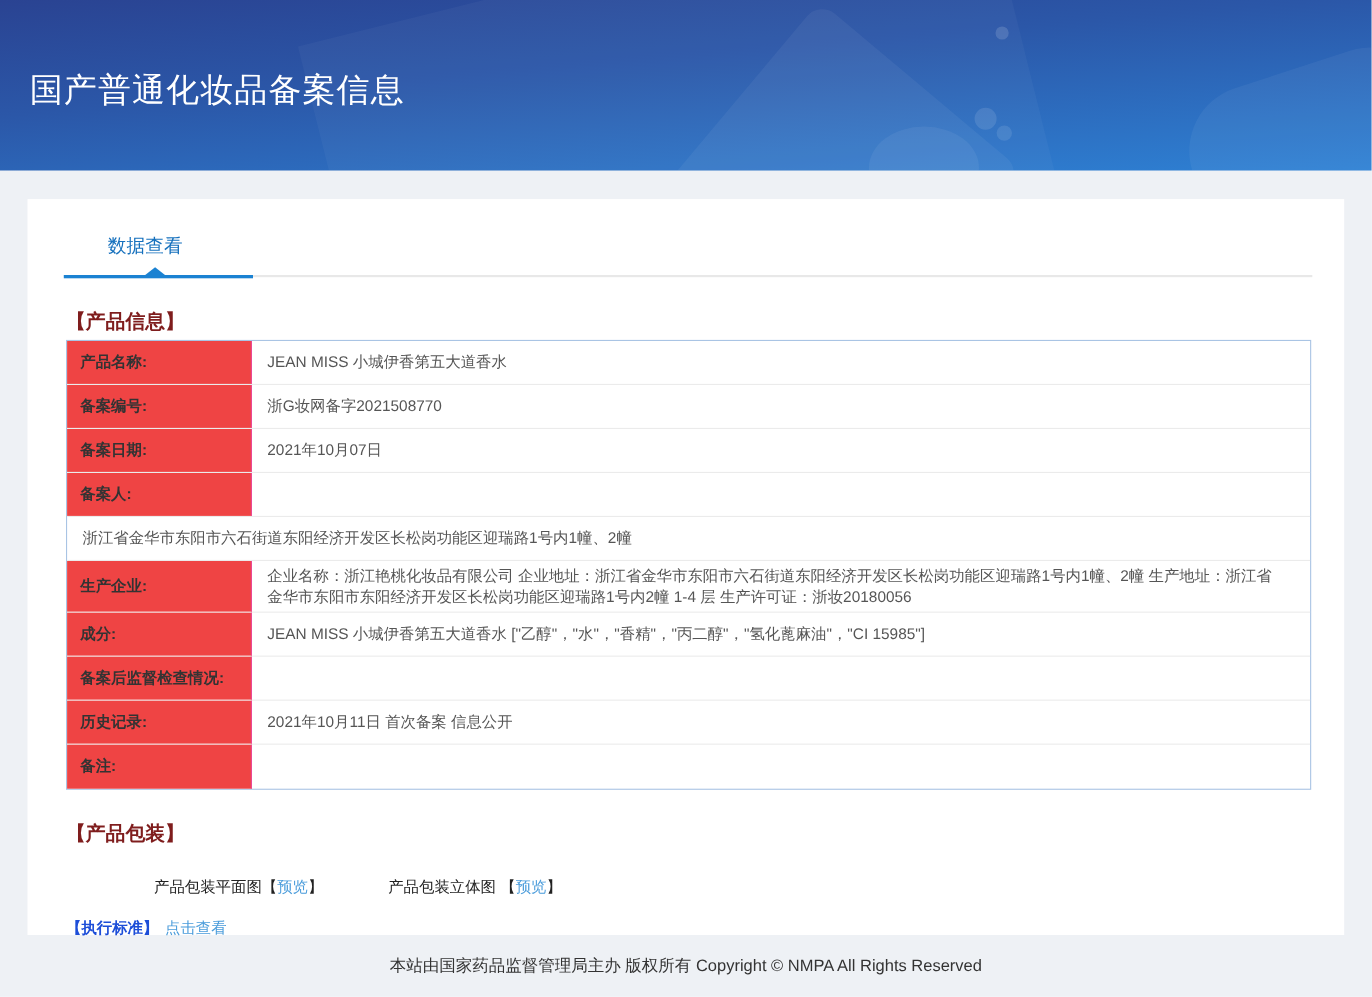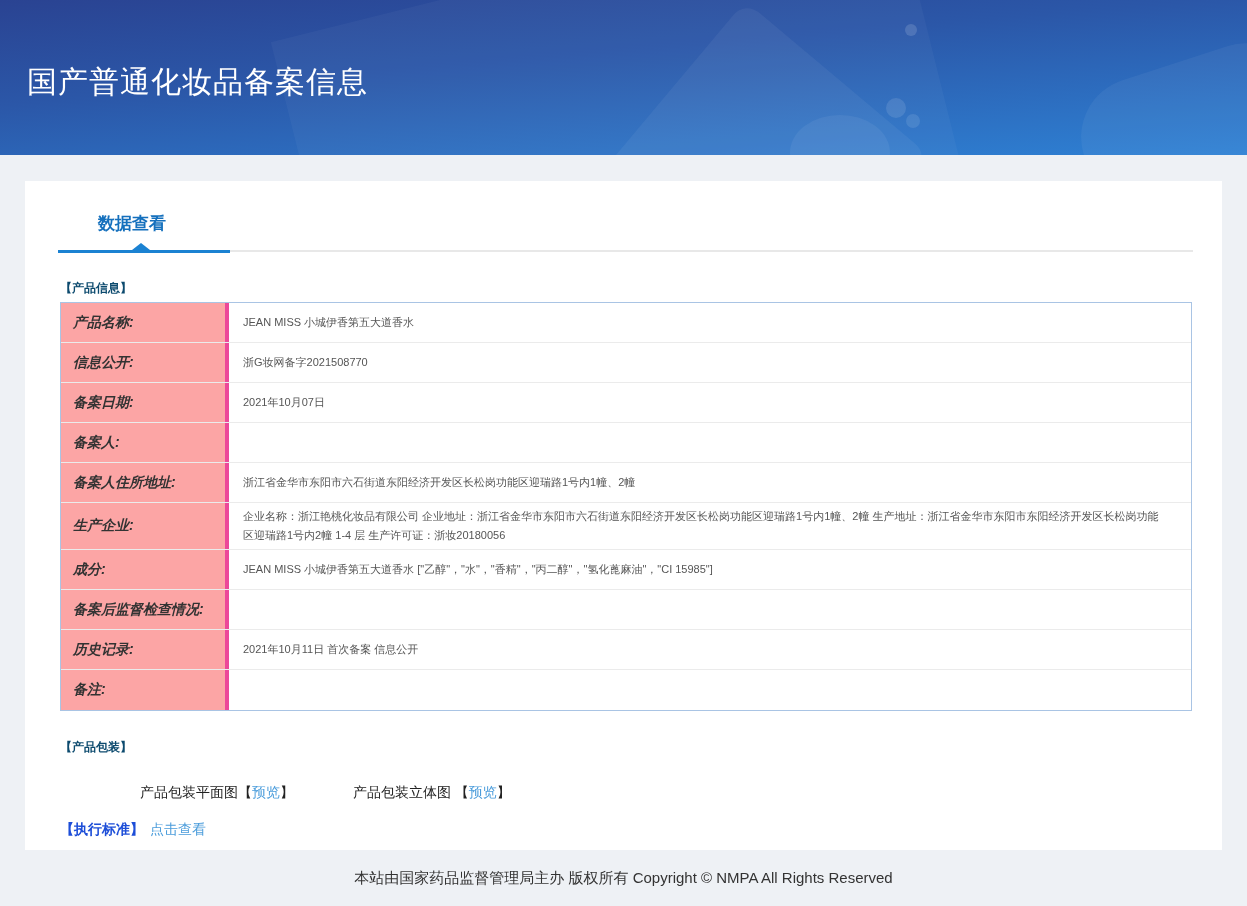--- a/index.html
+++ b/index.html
@@ -46,21 +46,21 @@
   
   .card {
     margin: 26px 25px 0 25px;
     height: 669px;
     background: #ffffff;
     padding-top: 31px;
   }
 
   
   .tab { margin-left: 73px; display: inline-block; cursor: pointer; }
-  .tab-label { color: #1570bd; font-size: 17px; font-weight: bold; }
+  .tab-label { color: #1570bd; font-size: 17px; font-weight: normal; }
   .tab-rule {
     position: relative;
     margin: 15px 29px 0 33px;
     border-bottom: 2px solid #e8e8e8;
     height: 2px;
   }
   .tab-active-bar {
     position: absolute;
     left: 0; top: 0;
     width: 172px; height: 3px;
@@ -71,45 +71,45 @@
     left: 74px; top: -7px;
     width: 0; height: 0;
     border-left: 9px solid transparent;
     border-right: 9px solid transparent;
     border-bottom: 7px solid #1b82d2;
   }
 
   
   .section-title {
     margin: 28px 0 5px 35px;
-    font-size: 12px;
+    font-size: 18px;
     font-weight: bold;
-    color: #0c4a6e;
+    color: #7f1d1d;
   }
 
   
   .info-table {
     margin: 0 30px 0 35px;
     border: 1px solid #a9c4e4;
   }
   .row { display: flex; border-bottom: 1px solid #ebebeb; min-height: 40px; }
   .row:last-child { border-bottom: none; }
   .cell-label {
     flex: 0 0 168px;
-    background: #fca5a5;
-    border-right: 4px solid #ec4899;
+    background: #ef4444;
+    border-right: 1px solid #ec4899;
     display: flex; align-items: center;
     padding-left: 12px;
-    font-size: 14px; font-weight: bold; color: #333; font-style: italic;
+    font-size: 14px; font-weight: bold; color: #333;
   }
   .cell-value {
     flex: 1;
     display: flex; align-items: center;
     padding: 4px 24px 4px 14px;
-    font-size: 11px; color: #555;
+    font-size: 14px; color: #555;
     line-height: 19px;
   }
 
   
   .packaging-row { margin: 28px 0 0 115px; font-size: 14px; color: #222; }
   .pack-item-2 { margin-left: 55px; }
   .link { color: #4a9cdb; text-decoration: none; cursor: pointer; }
   .standard-row { margin: 19px 0 0 35px; font-size: 14px; }
   .standard-title { font-weight: bold; color: #1d4ed8; }
   .standard-row .link { margin-left: 6px; }
@@ -146,32 +146,31 @@
   </div>
 
   <div class="section-title">【产品信息】</div>
 
   <div class="info-table">
     <div class="row">
       <div class="cell-label">产品名称:</div>
       <div class="cell-value">JEAN MISS 小城伊香第五大道香水</div>
     </div>
     <div class="row">
-      <div class="cell-label">信息公开:</div>
+      <div class="cell-label">备案编号:</div>
       <div class="cell-value">浙G妆网备字2021508770</div>
     </div>
     <div class="row">
       <div class="cell-label">备案日期:</div>
       <div class="cell-value">2021年10月07日</div>
     </div>
     <div class="row">
       <div class="cell-label">备案人:</div>
     </div>
     <div class="row">
-      <div class="cell-label">备案人住所地址:</div>
       <div class="cell-value">浙江省金华市东阳市六石街道东阳经济开发区长松岗功能区迎瑞路1号内1幢、2幢</div>
     </div>
     <div class="row">
       <div class="cell-label">生产企业:</div>
       <div class="cell-value">企业名称：浙江艳桃化妆品有限公司 企业地址：浙江省金华市东阳市六石街道东阳经济开发区长松岗功能区迎瑞路1号内1幢、2幢 生产地址：浙江省金华市东阳市东阳经济开发区长松岗功能区迎瑞路1号内2幢 1-4 层 生产许可证：浙妆20180056</div>
     </div>
     <div class="row">
       <div class="cell-label">成分:</div>
       <div class="cell-value">JEAN MISS 小城伊香第五大道香水 ["乙醇"，"水"，"香精"，"丙二醇"，"氢化蓖麻油"，"CI 15985"]</div>
     </div>

